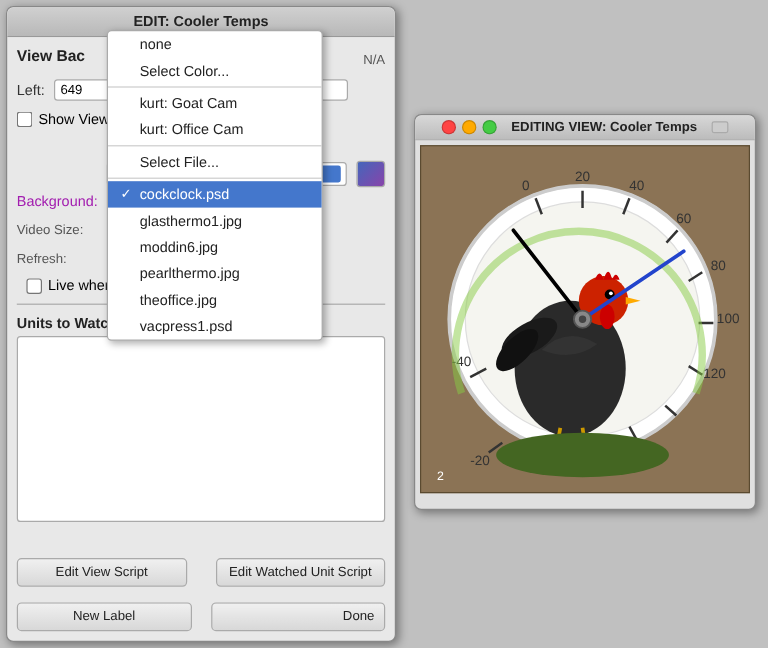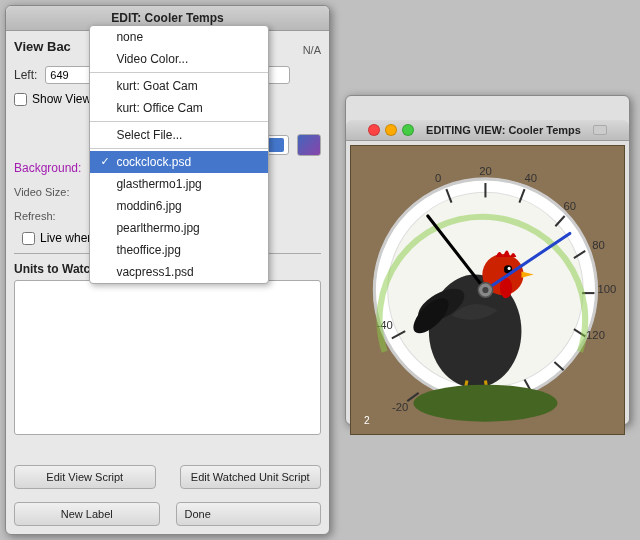--- a/index.html
+++ b/index.html
@@ -247,21 +247,21 @@
     }
 
     .done-btn {
       flex: 1;
       padding: 5px 8px;
       background: linear-gradient(to bottom, #f0f0f0, #d8d8d8);
       border: 1px solid #aaa;
       border-radius: 4px;
       font-size: 11px;
       cursor: pointer;
-      text-align: left;
+      text-align: right;
       color: #222;
     }
 
     
     .preview-window {
       position: absolute;
       left: 345px;
       top: 95px;
       width: 285px;
       height: 330px;
@@ -272,21 +272,20 @@
     }
 
     .preview-titlebar {
       display: flex;
       align-items: center;
       padding: 4px 22px;
       background: linear-gradient(to bottom, #d8d8d8, #bcbcbc);
       border-bottom: 1px solid #999;
       border-radius: 6px 6px 0 0;
       gap: 6px;
-      margin-top: 24px;
     }
 
     .traffic-lights {
       display: flex;
       gap: 5px;
     }
     .tl {
       width: 12px;
       height: 12px;
       border-radius: 50%;
@@ -368,21 +367,21 @@
           <span class="dropdown-value">cockclock.psd</span>
         </div>
 
         <div class="dropdown-menu">
           <div class="menu-item">
             <span class="item-check">&nbsp;</span>
             <span>none</span>
           </div>
           <div class="menu-item">
             <span class="item-check">&nbsp;</span>
-            <span>Video Color...</span>
+            <span>Select Color...</span>
           </div>
           <div class="menu-divider"></div>
           <div class="menu-item">
             <span class="item-check">&nbsp;</span>
             <span>kurt: Goat Cam</span>
           </div>
           <div class="menu-item">
             <span class="item-check">&nbsp;</span>
             <span>kurt: Office Cam</span>
           </div>

